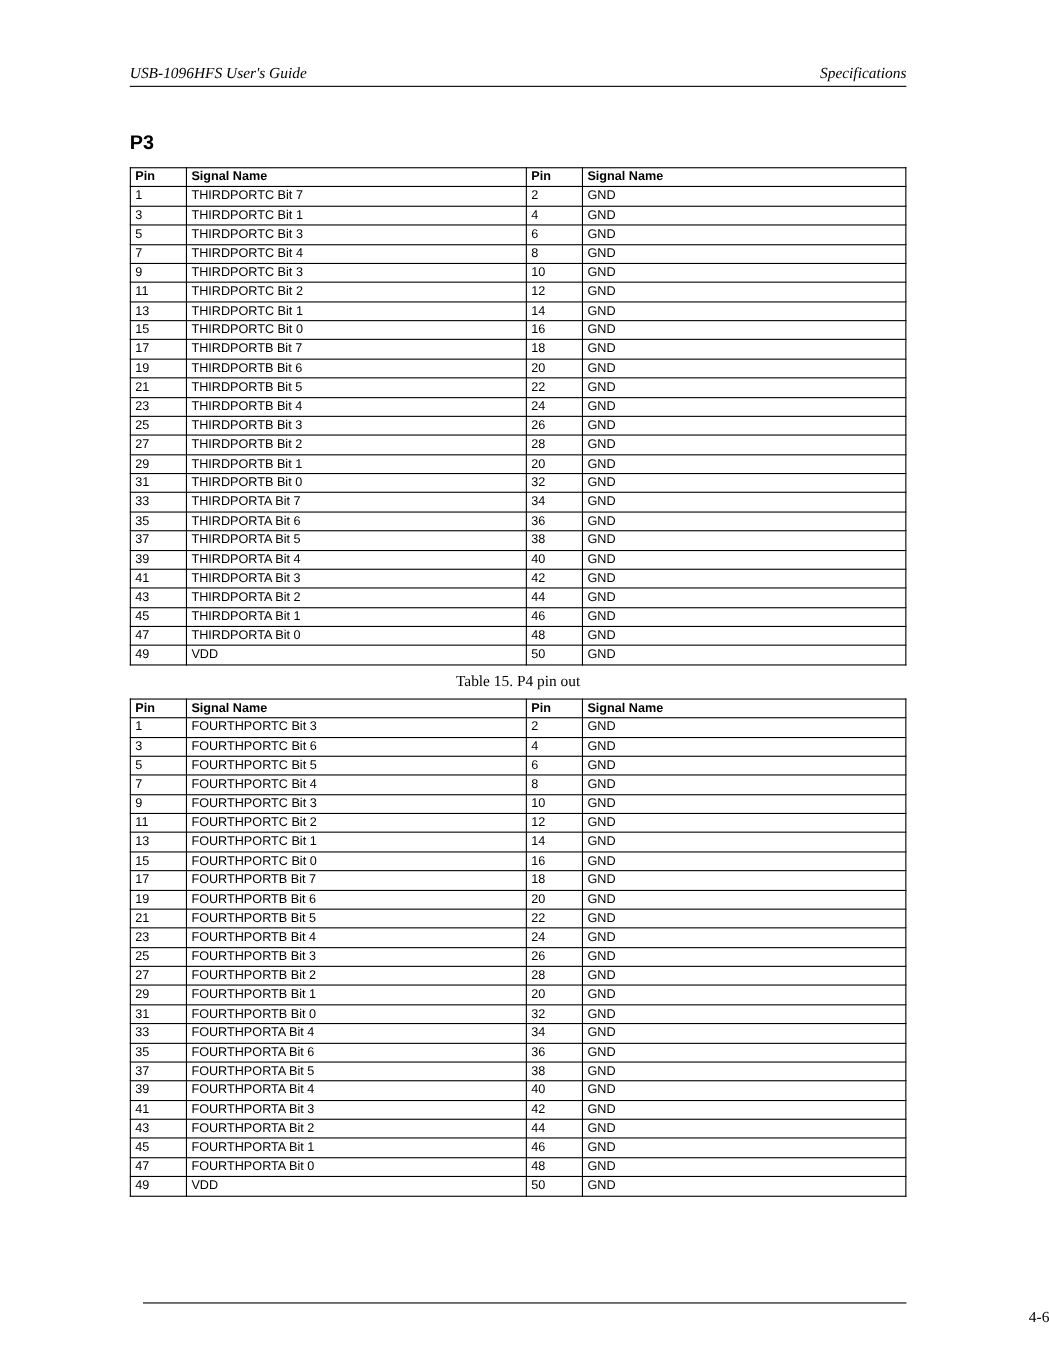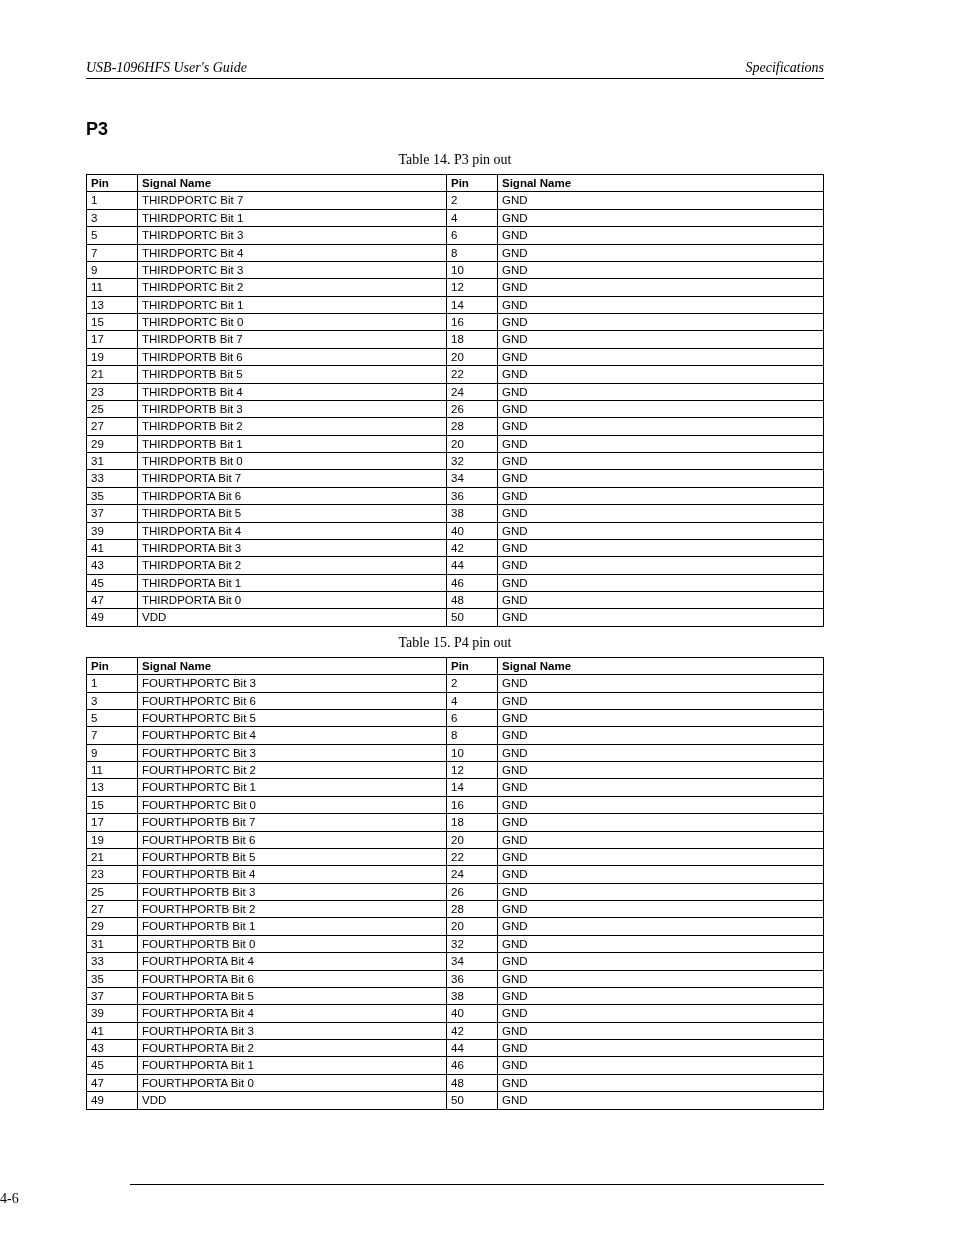--- a/index.html
+++ b/index.html
@@ -4,21 +4,21 @@
 <style>
   body {
     margin: 0;
     padding: 0;
     font-family: "Times New Roman", Times, serif;
     background: #fff;
     color: #000;
     width: 954px;
   }
   .page {
-    padding: 60px 130px 40px 86px;
+    padding: 60px 130px 40px 118px;
     box-sizing: border-box;
     width: 954px;
     min-height: 1235px;
     position: relative;
   }
   .header {
     display: flex;
     justify-content: space-between;
     font-style: italic;
     font-size: 14px;
@@ -61,36 +61,35 @@
     bottom: 50px;
     left: 130px;
     right: 130px;
     border-top: 1px solid #000;
   }
   .page-number {
     position: absolute;
     bottom: 28px;
     left: 0;
     right: 0;
-    text-align: left;
+    text-align: right;
     font-size: 14px;
   }
 </style>
 </head>
 <body>
 
 <div class="page">
 
   <div class="header">
     <span>USB-1096HFS User's Guide</span>
     <span>Specifications</span>
   </div>
 
   <div class="section-title">P3</div>
-  <div class="table-caption">Table 14. P3 pin out</div>
   <table class="pinout">
     <thead>
       <tr>
         <th class="col-pin">Pin</th>
         <th class="col-sig">Signal Name</th>
         <th class="col-pin">Pin</th>
         <th>Signal Name</th>
       </tr>
     </thead>
     <tbody>

